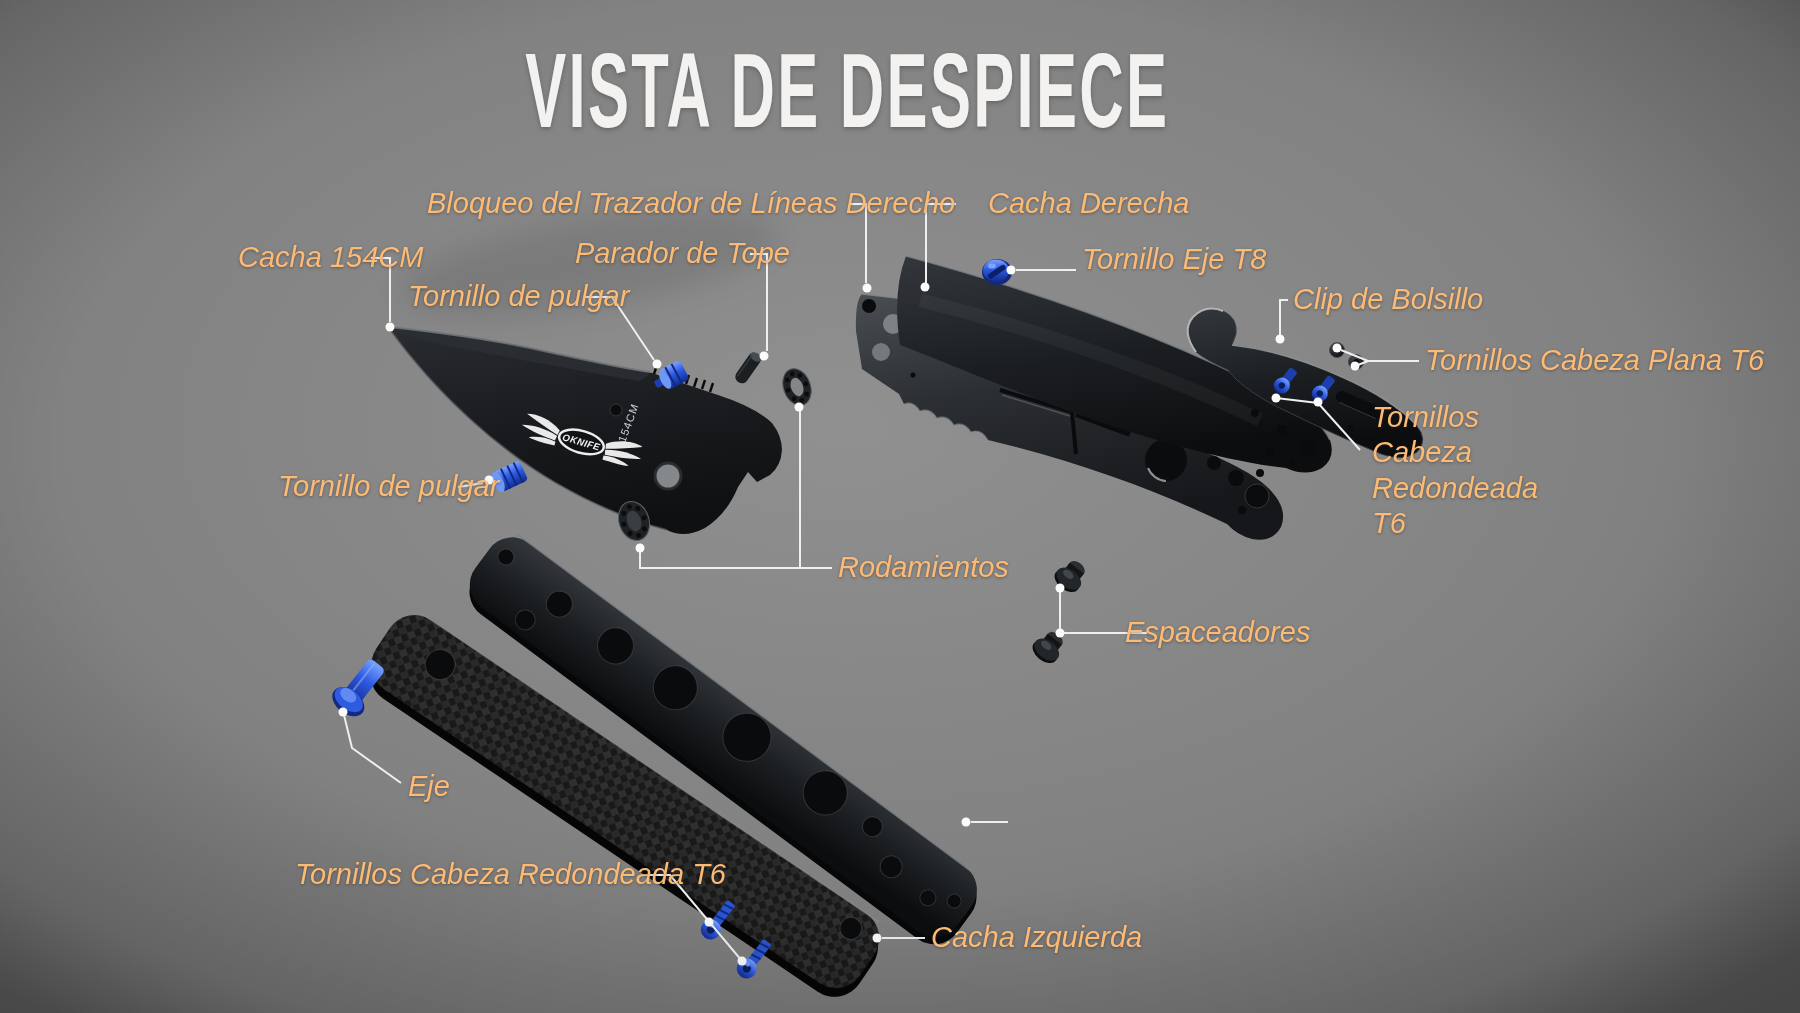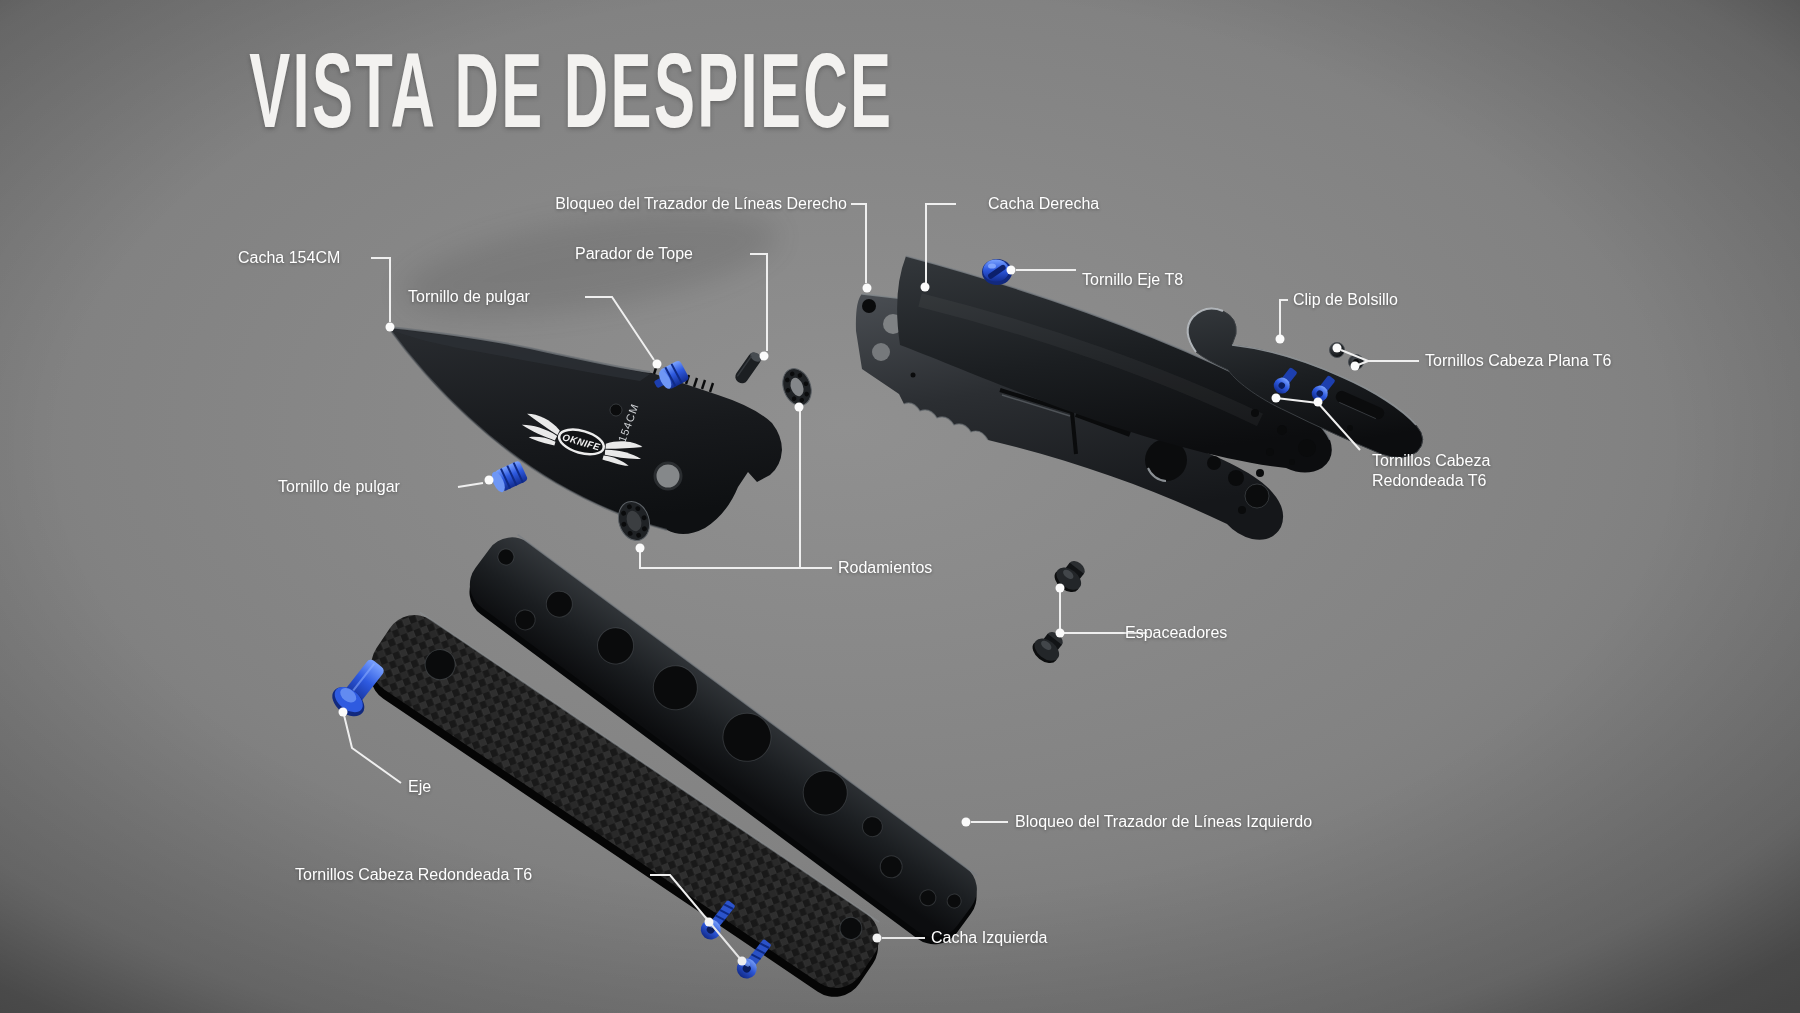--- a/index.html
+++ b/index.html
@@ -1,24 +1,24 @@
 <!DOCTYPE html>
 <html><head>
 <meta charset="utf-8">
 <style>
   html,body{margin:0;padding:0;background:#555;}
   #stage{position:relative;width:1800px;height:1013px;overflow:hidden;
          font-family:"Liberation Sans", sans-serif;}
   #parts-svg{position:absolute;left:0;top:0;}
-  .title-wrap{position:absolute;left:16px;top:30px;width:1690px;text-align:left;}
+  .title-wrap{position:absolute;left:2px;top:30px;width:1690px;text-align:center;}
   .title{display:inline-block;font-size:106px;font-weight:bold;color:#f3f2f0;
          letter-spacing:4px;transform:scaleX(0.58);transform-origin:50% 0;
          text-shadow:0 2px 6px rgba(40,40,40,.35);white-space:nowrap;}
-  .callout{position:absolute;transform:translateY(-50%);font-size:16px;line-height:1.22;
-           color:#ffffff;white-space:nowrap;text-shadow:0 1px 3px rgba(35,35,35,.45);}
+  .callout{position:absolute;transform:translateY(-50%);font-size:29px;line-height:1.22;
+           color:#fdba74;white-space:nowrap;text-shadow:0 1px 3px rgba(35,35,35,.45);font-style:italic;}
   .callout.wrap{white-space:normal;}
   .callout.right{text-align:right;}
 </style>
 </head>
 <body>
 
 <div id="stage">
 
 <svg id="parts-svg" width="1800" height="1013" viewBox="0 0 1800 1013">
   <defs>
@@ -369,25 +369,24 @@
 
 <div class="title-wrap">
   <div class="title">VISTA DE DESPIECE</div>
 </div>
 
 <div class="callout right" style="left:427px;top:204px;width:420px;">Bloqueo del Trazador de Líneas Derecho</div>
 <div class="callout" style="left:988px;top:204px;">Cacha Derecha</div>
 <div class="callout" style="left:238px;top:258px;">Cacha 154CM</div>
 <div class="callout" style="left:575px;top:254px;">Parador de Tope</div>
 <div class="callout" style="left:408px;top:297px;">Tornillo de pulgar</div>
-<div class="callout" style="left:1082px;top:280px;text-align:right;">Tornillo Eje T8</div>
+<div class="callout" style="left:1082px;top:260px;text-align:right;">Tornillo Eje T8</div>
 <div class="callout" style="left:1293px;top:300px;text-align:right;">Clip de Bolsillo</div>
 <div class="callout" style="left:1425px;top:361px;">Tornillos Cabeza Plana T6</div>
 <div class="callout wrap" style="left:1372px;top:471px;width:200px;">Tornillos Cabeza Redondeada T6</div>
 <div class="callout" style="left:278px;top:487px;">Tornillo de pulgar</div>
 <div class="callout" style="left:838px;top:568px;">Rodamientos</div>
 <div class="callout" style="left:1125px;top:633px;">Espaceadores</div>
 <div class="callout" style="left:408px;top:787px;text-align:right;">Eje</div>
-<div class="callout" style="left:1015px;top:822px;">Bloqueo del Trazador de Líneas Izquierdo</div>
 <div class="callout" style="left:295px;top:875px;">Tornillos Cabeza Redondeada T6</div>
 <div class="callout" style="left:931px;top:938px;">Cacha Izquierda</div>
 
 </div>
 
 </body></html>

